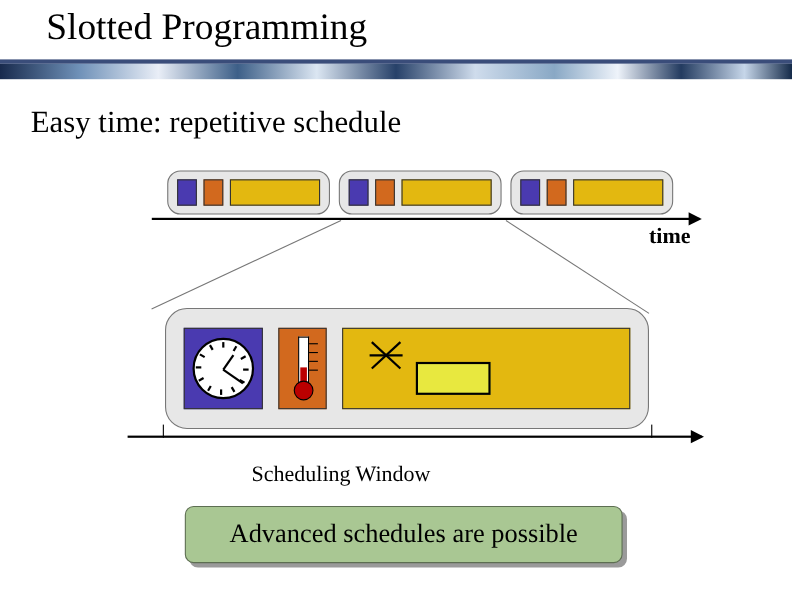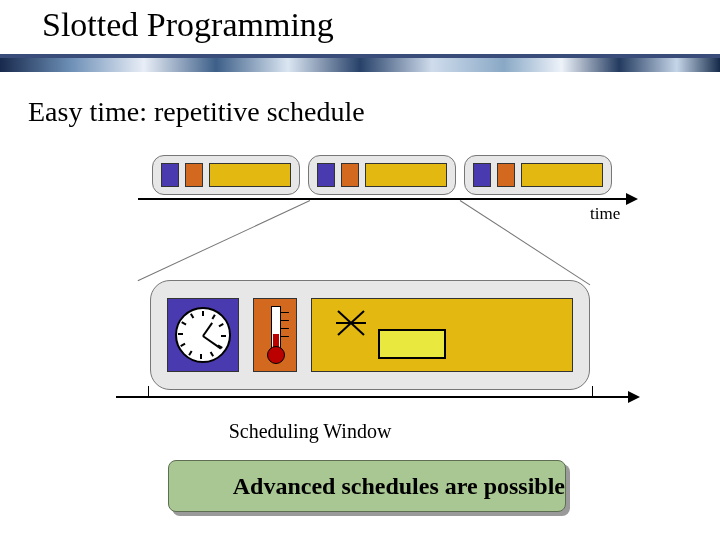--- a/index.html
+++ b/index.html
@@ -86,21 +86,22 @@
     right: -2px;
     top: -5px;
     border-left: 12px solid #000;
     border-top: 6px solid transparent;
     border-bottom: 6px solid transparent;
   }
   .time-label {
     position: absolute;
     top: 204px;
     left: 590px;
-    font-size: 17px;
+    font-size: 20px;
+    font-weight: bold;
   }
   .lead-line {
     position: absolute;
     background: #777;
     height: 1px;
     transform-origin: left center;
   }
   .big-slot {
     position: absolute;
     top: 280px;
@@ -207,23 +208,22 @@
     left: 168px;
     top: 460px;
     width: 396px;
     height: 50px;
     background: #a9c793;
     border: 1px solid #5d6e52;
     border-radius: 8px;
     box-shadow: 4px 4px 0 #9a9a9a;
     display: flex;
     align-items: center;
-    justify-content: flex-end;
+    justify-content: center;
     font-size: 24px;
-    font-weight: bold;
   }
 </style>
 </head>
 <body>
 
 <div class="slide">
 
   <div class="title">Slotted Programming</div>
   <div class="rule"></div>
   <div class="deco-band"></div>

